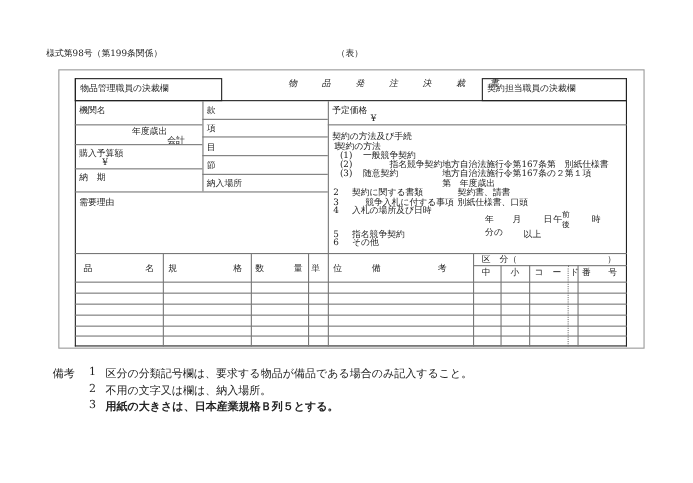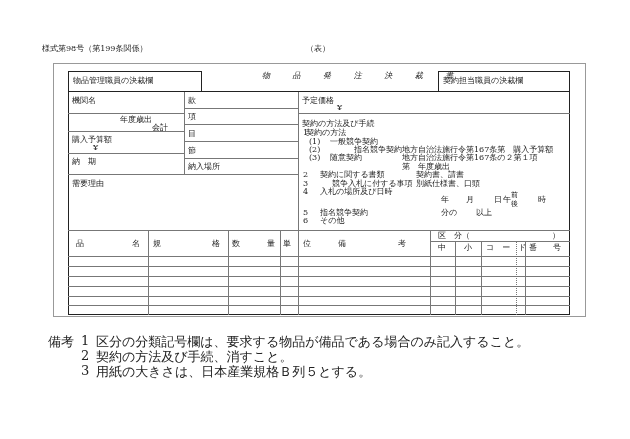--- a/index.html
+++ b/index.html
@@ -10,21 +10,21 @@
   .form-label { left:42px; top:44px; font-size:8px; }
   .side-label { left:306px; top:44px; font-size:8px; }
   .frame { left:53px; top:63px; width:533px; height:254px; border:1px solid #999; box-sizing:border-box; }
   .tbl { left:68px; top:71px; width:502px; height:244px; border:1.5px solid #222; box-sizing:border-box; border-top:none; }
   .hline { position:absolute; height:0; border-top:1px solid #777; }
   .hline.dark { border-top:1.5px solid #222; }
   .vline { position:absolute; width:0; border-left:1px solid #777; }
   .vline.dotted { border-left:1px dotted #777; }
   .box { position:absolute; border:1.5px solid #222; box-sizing:border-box; }
   .title { letter-spacing:10px; }
-  .note { font-size:13px; position:absolute; white-space:nowrap; }
+  .note { font-size:10px; position:absolute; white-space:nowrap; }
 </style>
 </head>
 <body>
 
 <div class="t form-label">様式第98号（第199条関係）</div>
 <div class="t side-label">（表）</div>
 
 <div class="abs frame"></div>
 
 <div class="abs tbl"></div>
@@ -73,21 +73,21 @@
 <div class="t" style="left:302px;top:119px;">契約の方法及び手続</div>
 
 <div class="t" style="left:303px;top:128px;">1</div>
 <div class="t" style="left:306px;top:128px;">契約の方法</div>
 
 <div class="t" style="left:309px;top:137px;">(1)</div>
 <div class="t" style="left:330px;top:137px;">一般競争契約</div>
 
 <div class="t" style="left:309px;top:145px;">(2)</div>
 <div class="t" style="left:330px;top:145px;margin-left:24px;">指名競争契約</div>
-<div class="t" style="left:402px;top:145px;">地方自治法施行令第167条第　購入予算額</div>
+<div class="t" style="left:402px;top:145px;">地方自治法施行令第167条第　別紙仕様書</div>
 
 <div class="t" style="left:309px;top:153px;">(3)</div>
 <div class="t" style="left:330px;top:153px;">随意契約</div>
 <div class="t" style="left:402px;top:153px;">地方自治法施行令第167条の２第１項</div>
 
 <div class="t" style="left:402px;top:162px;">第　年度歳出</div>
 
 <div class="t" style="left:303px;top:170px;">2</div>
 <div class="t" style="left:320px;top:170px;">契約に関する書類</div>
 <div class="t" style="left:416px;top:170px;">契約書、請書</div>
@@ -151,15 +151,15 @@
 <div class="hline" style="left:68px;top:266px;width:502px;"></div>
 <div class="hline" style="left:68px;top:276px;width:502px;"></div>
 <div class="hline" style="left:68px;top:286px;width:502px;"></div>
 <div class="hline" style="left:68px;top:296px;width:502px;"></div>
 <div class="hline" style="left:68px;top:305px;width:502px;"></div>
 
 <div class="note" style="left:48px;top:333px;">備考</div>
 <div class="note" style="left:81px;top:333px;">1</div>
 <div class="note" style="left:96px;top:333px;">区分の分類記号欄は、要求する物品が備品である場合のみ記入すること。</div>
 <div class="note" style="left:81px;top:348px;">2</div>
-<div class="note" style="left:96px;top:348px;">契約の方法及び手続、消すこと。</div>
+<div class="note" style="left:96px;top:348px;">不用の文字又は欄は、納入場所。</div>
 <div class="note" style="left:81px;top:363px;">3</div>
-<div class="note" style="left:96px;top:363px;">用紙の大きさは、日本産業規格Ｂ列５とする。</div>
+<div class="note" style="left:96px;top:363px;font-weight:bold;">用紙の大きさは、日本産業規格Ｂ列５とする。</div>
 
 </body></html>

